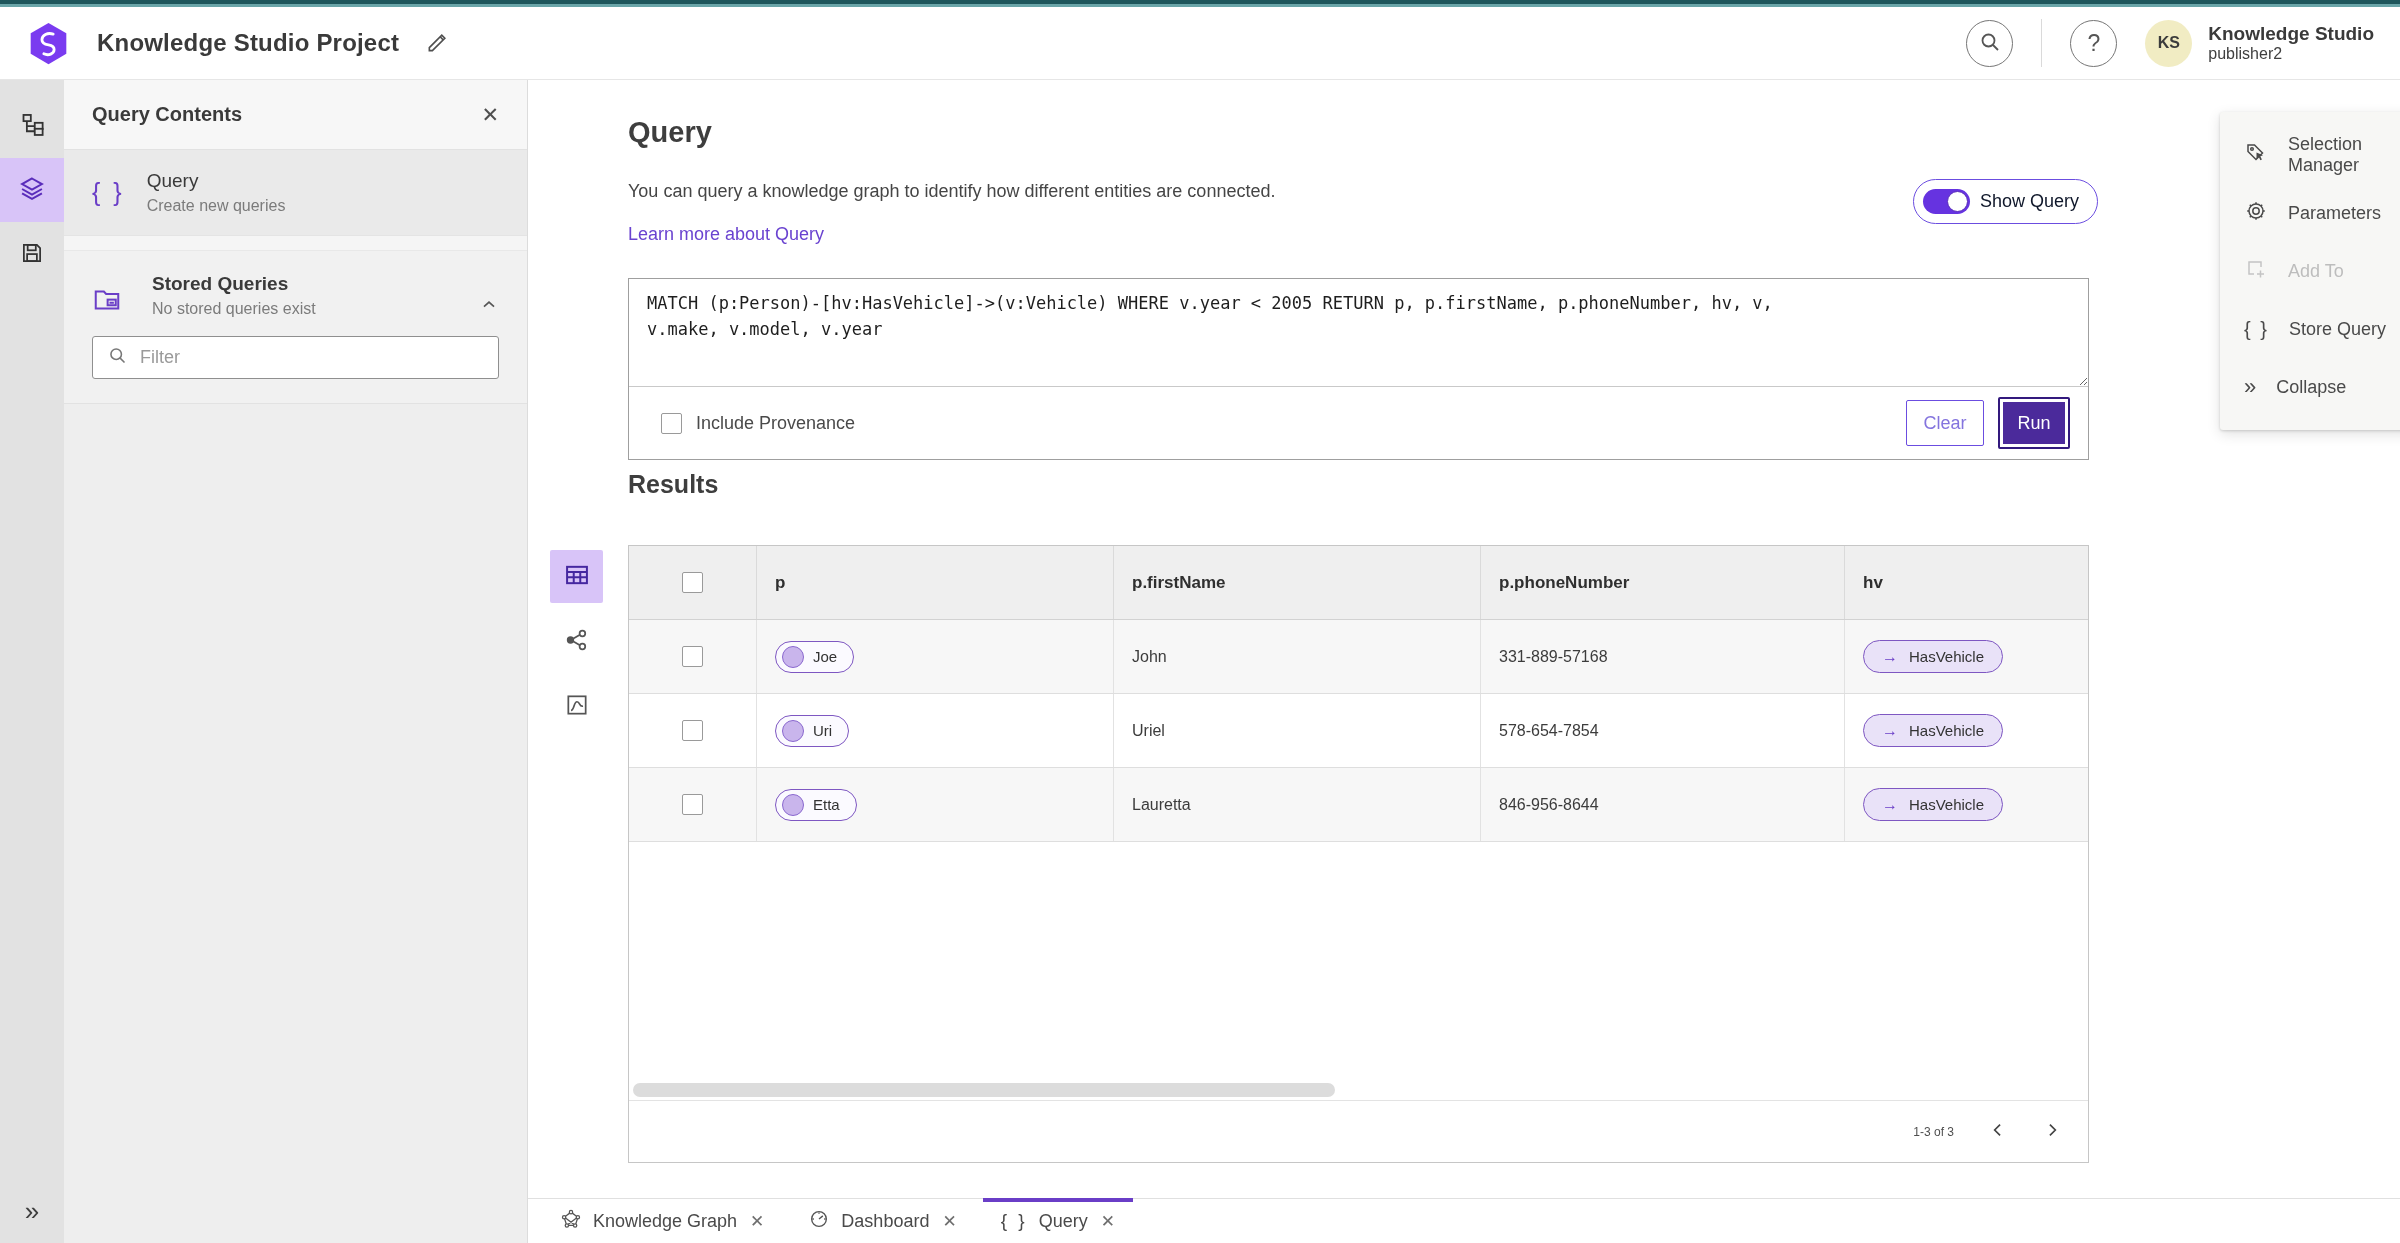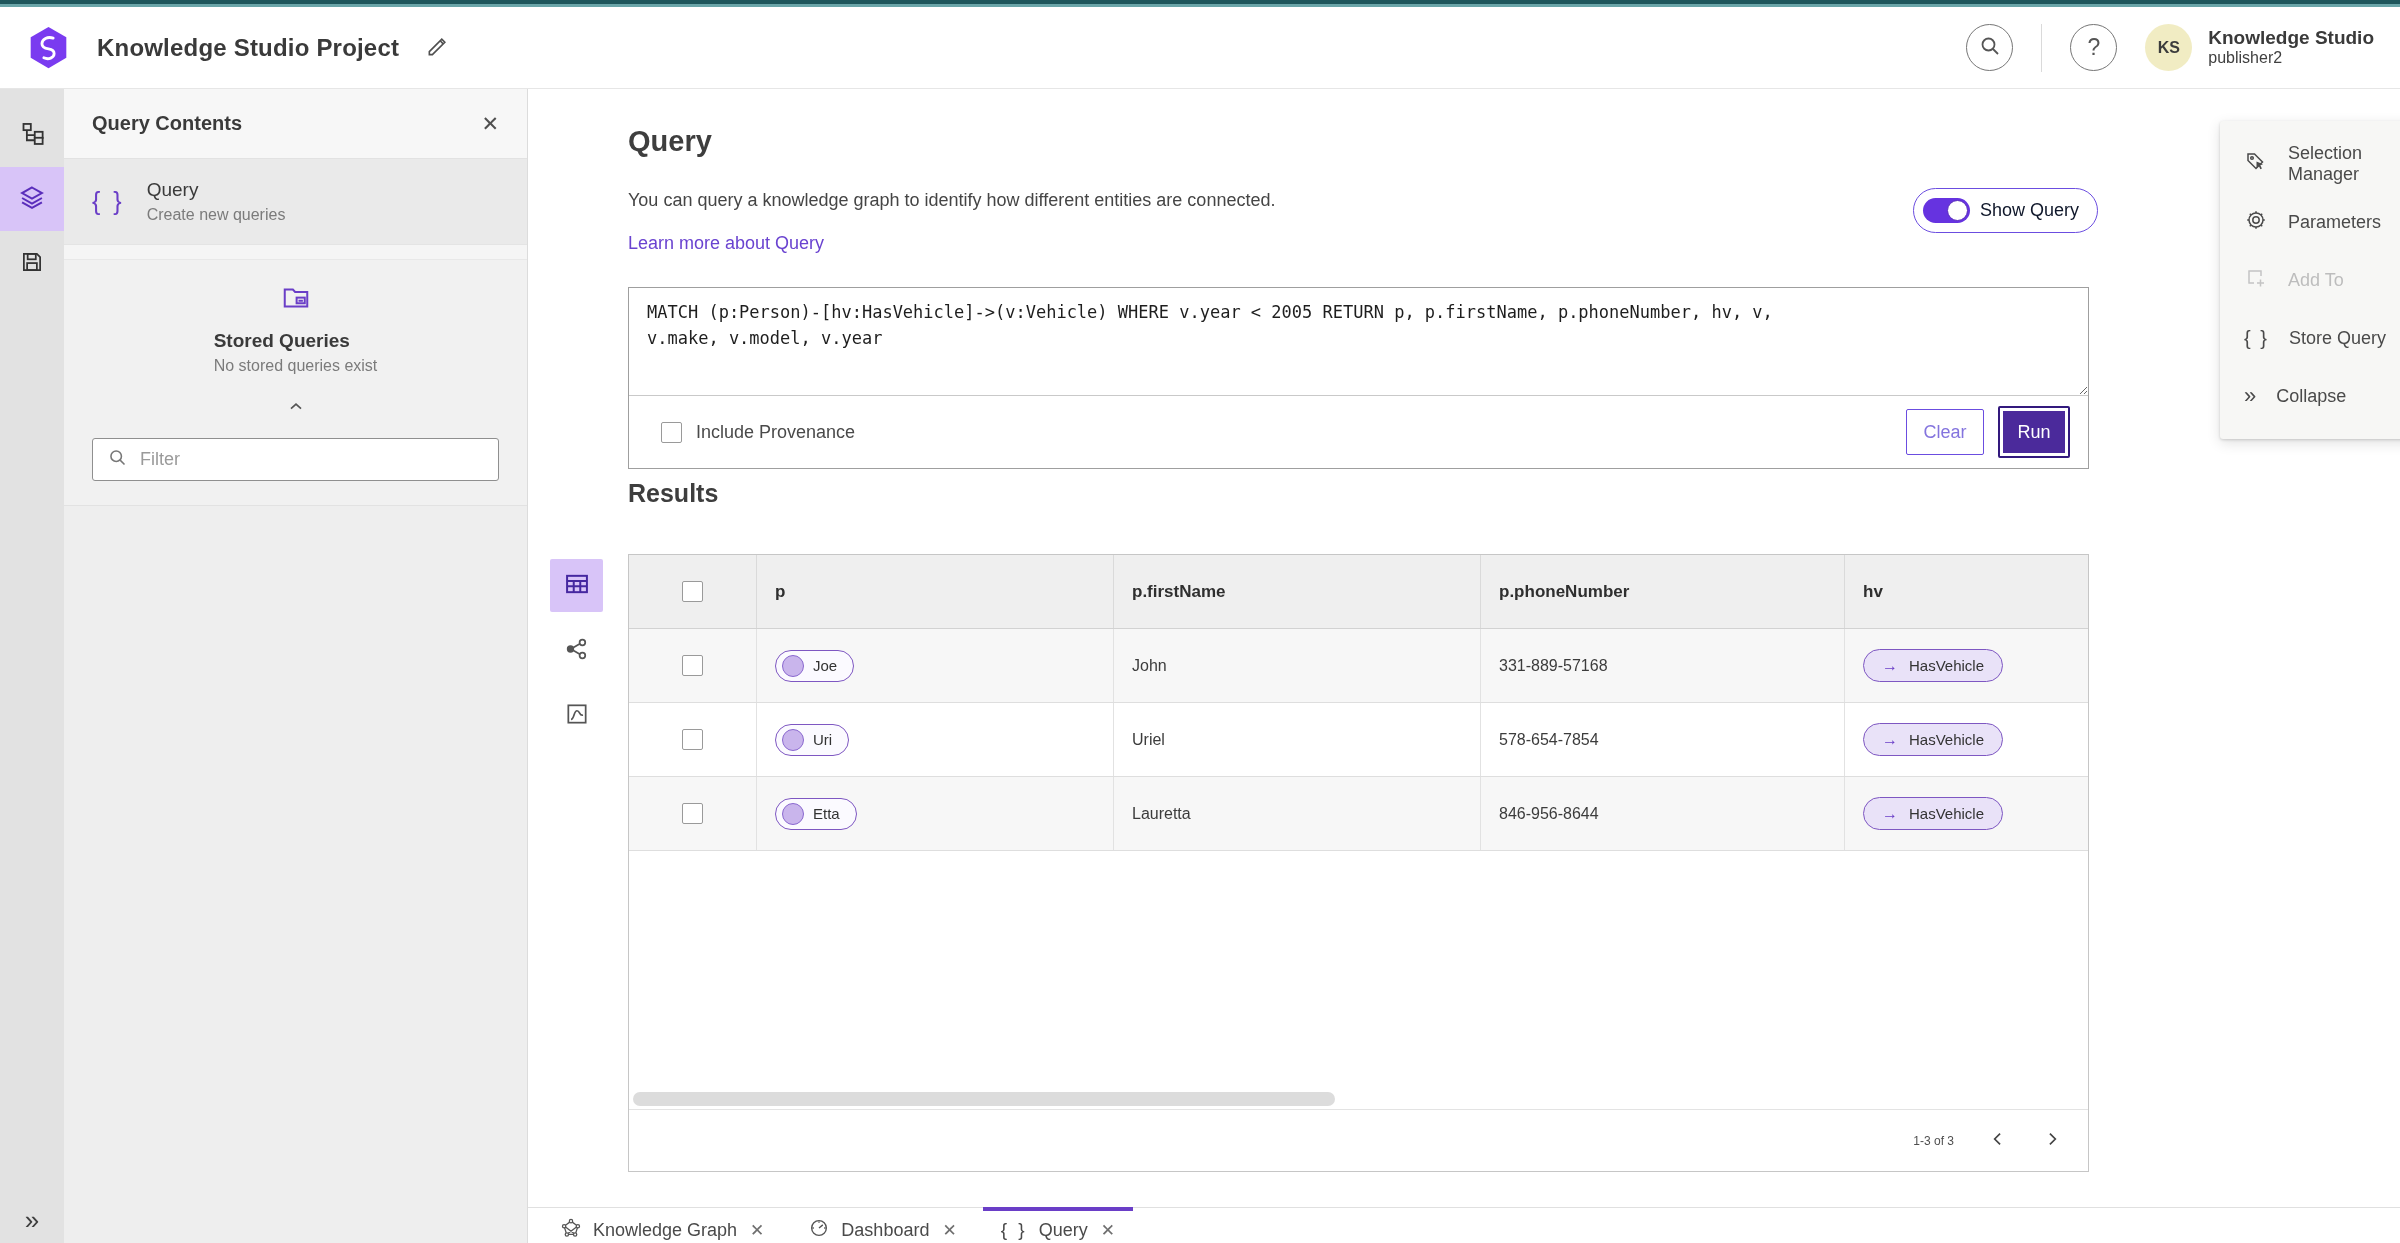--- a/index.html
+++ b/index.html
@@ -5,21 +5,21 @@
   * { box-sizing: border-box; margin: 0; padding: 0; }
   html,body { width:2400px; height:1243px; }
   body {
     font-family: "Liberation Sans", sans-serif;
     background:#fff; color:#3c3c3c; overflow:hidden; position:relative;
   }
   
   .topstrip { height:7px; background:linear-gradient(to bottom,#1e565b 0 64%,#6aa5a8 64% 100%); }
 
   
-  .appbar { height:82px; background:#fff; border-bottom:1px solid #e6e6e6;
+  .appbar { height:73px; background:#fff; border-bottom:1px solid #e6e6e6;
             display:flex; align-items:center; padding:0 26px; }
   .logo { width:45px; height:45px; flex:0 0 auto; }
   .app-title { font-size:24px; font-weight:600; color:#3a3a3a; margin-left:26px; letter-spacing:.2px; }
   .edit-btn { margin-left:24px; width:30px; height:30px; display:flex; align-items:center; justify-content:center; background:none; border:none; cursor:pointer; }
   .hdr-spacer { flex:1; }
   .circle-btn { width:47px; height:47px; border:1.6px solid #767676; border-radius:50%;
                 background:#fff; display:flex; align-items:center; justify-content:center; cursor:pointer; }
   .hdr-divider { width:1px; height:48px; background:#dadada; margin:0 28px; }
   .avatar { width:47px; height:47px; border-radius:50%; background:#f1ecc3; color:#3c3c3c;
             font-size:16px; font-weight:700; display:flex; align-items:center; justify-content:center; margin-left:28px; }
@@ -46,21 +46,21 @@
   .sp-header { height:70px; background:#f7f7f7; border-bottom:1px solid #e2e2e2;
                display:flex; align-items:center; padding:0 28px; }
   .sp-title { flex:1; font-size:20px; font-weight:600; color:#3a3a3a; }
   .sp-close { background:none; border:none; font-size:21px; color:#4f4f4f; cursor:pointer; }
   .sp-item { display:flex; align-items:center; gap:22px; padding:20px 28px; cursor:pointer; }
   .sp-item.selected { background:#eaeaea; border-bottom:1px solid #e4e4e4; }
   .braces-glyph { color:#6a3ec7; font-size:25px; letter-spacing:3px; font-weight:400; white-space:nowrap; }
   .sp-item-title { font-size:19px; color:#3a3a3a; }
   .sp-item-sub { font-size:16px; color:#7b7b7b; margin-top:5px; }
   .sp-gap { height:15px; background:#f5f5f5; border-bottom:1px solid #e8e8e8; }
-  .stored-row { display:flex; align-items:center; gap:14px; padding:22px 28px 6px;flex-direction:column; }
+  .stored-row { display:flex; align-items:flex-end; gap:30px; padding:22px 28px 6px; }
   .stored-text { flex:1; }
   .chev-btn { background:none; border:none; cursor:pointer; margin-top:8px; }
   .filter-wrap { padding:12px 28px 24px; border-bottom:1px solid #e2e2e2; }
   .filter-box { height:43px; background:#fff; border:1px solid #8f8f8f; border-radius:3px;
                 display:flex; align-items:center; gap:12px; padding:0 14px; }
   .filter-input { flex:1; border:none; outline:none; background:transparent; font-size:18px;
                   color:#333; font-family:"Liberation Sans",sans-serif; }
   .filter-input::placeholder { color:#9a9a9a; }
   .sp-rest { flex:1; background:#eeeeee; }
 

